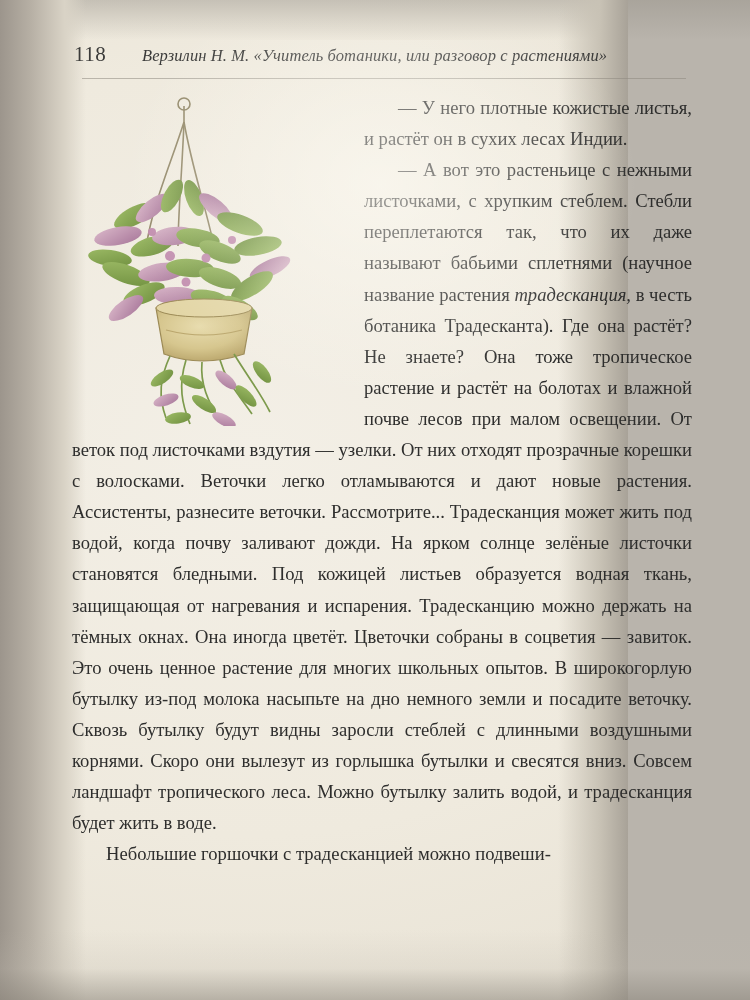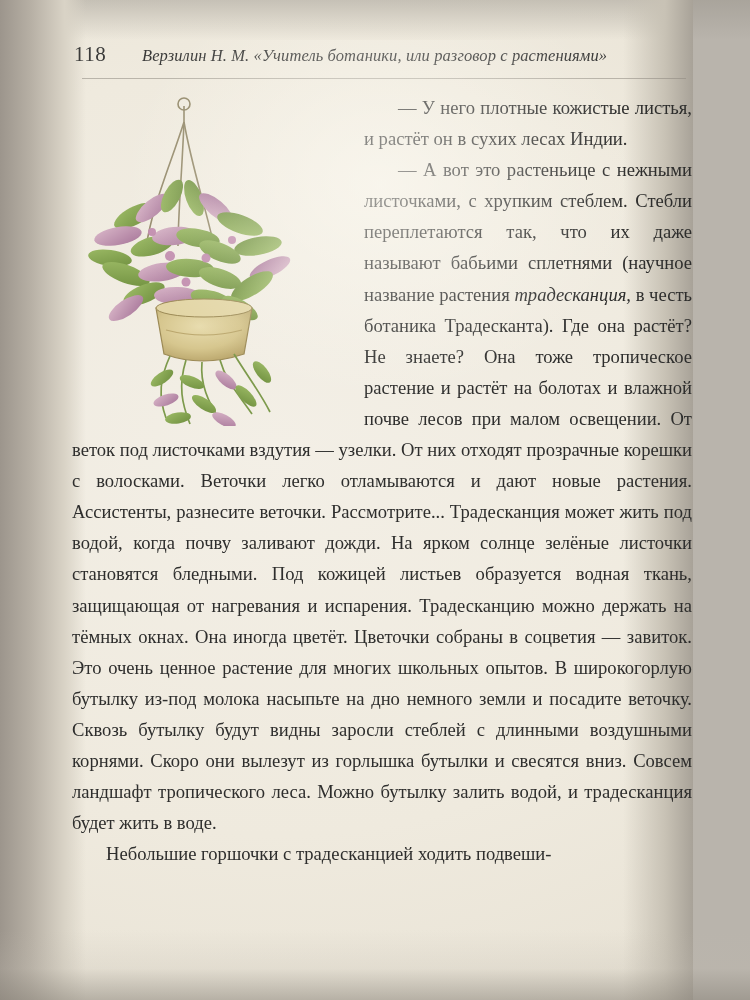--- a/index.html
+++ b/index.html
@@ -11,21 +11,21 @@
     height: 1000px;
     overflow: hidden;
     background: #b9b4ac;
     font-family: "Liberation Serif", serif;
   }
 
   
   #page-sheet {
     position: absolute;
     left: 0; top: 0;
-    width: 693px;
+    width: 628px;
     height: 1000px;
     background:
       radial-gradient(ellipse 900px 700px at 40% 45%, #f3efe6 0%, #efeade 55%, #e6e0d2 100%);
   }
   
   #shade-left {
     position: absolute;
     left: 0; top: 0;
     width: 86px; height: 1000px;
     background: linear-gradient(to right, #9c958c 0%, #b6afa4 35%, #d9d3c6 75%, rgba(239,234,222,0) 100%);
@@ -219,17 +219,17 @@
         <ellipse cx="104" cy="322" rx="13" ry="5.5" fill="url(#leafg)" transform="rotate(-8 104 322)"></ellipse>
         <ellipse cx="150" cy="324" rx="13" ry="5.5" fill="url(#leafp)" transform="rotate(28 150 324)"></ellipse>
       </g>
     </svg>
   </div>
 
   <div id="body-text">
     <div id="float-shape"></div>
     <p class="para dash-start">— У него плотные кожистые листья, и растёт он в сухих лесах Индии.</p>
     <p class="para dash-start"><span>— А вот это растеньице с нежными листочками, с хрупким стеблем. Стебли переплетаются так, что их даже называют бабьими сплетнями (научное название растения </span><em>традесканция,</em><span> в честь ботаника Традесканта). Где она растёт? Не знаете? Она тоже тропическое растение и растёт на болотах и влажной почве лесов при малом освещении. От веток под листочками вздутия — узелки. От них отходят прозрачные корешки с волосками. Веточки легко отламываются и дают новые растения. Ассистенты, разнесите веточки. Рассмотрите... Традесканция может жить под водой, когда почву заливают дожди. На ярком солнце зелёные листочки становятся бледными. Под кожицей листьев образуется водная ткань, защищающая от нагревания и испарения. Традесканцию можно держать на тёмных окнах. Она иногда цветёт. Цветочки собраны в соцветия — завиток. Это очень ценное растение для многих школьных опытов. В широкогорлую бутылку из-под молока насыпьте на дно немного земли и посадите веточку. Сквозь бутылку будут видны заросли стеблей с длинными воздушными корнями. Скоро они вылезут из горлышка бутылки и свесятся вниз. Совсем ландшафт тропического леса. Можно бутылку залить водой, и традесканция будет жить в воде.</span></p>
-    <p class="para indent">Небольшие горшочки с традесканцией ходить подвеши-</p>
+    <p class="para indent">Небольшие горшочки с традесканцией можно подвеши-</p>
   </div>
 
   <div id="glare"></div>
 </div>
 
 </body></html>

